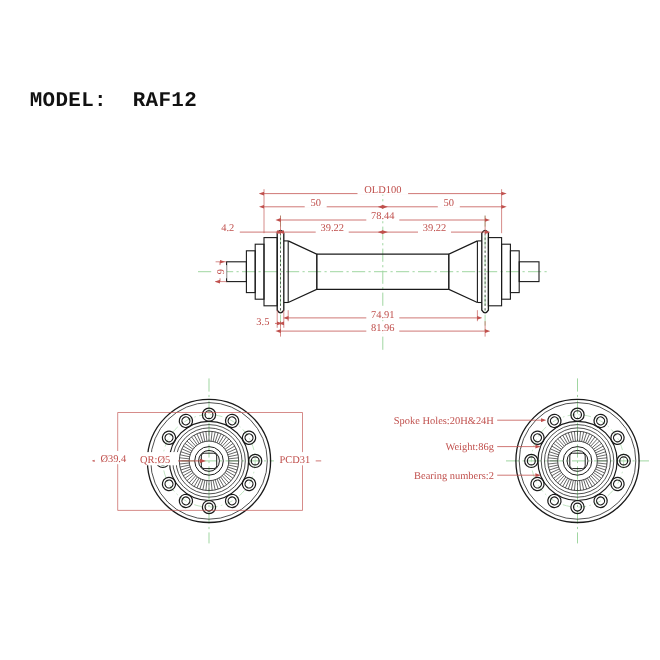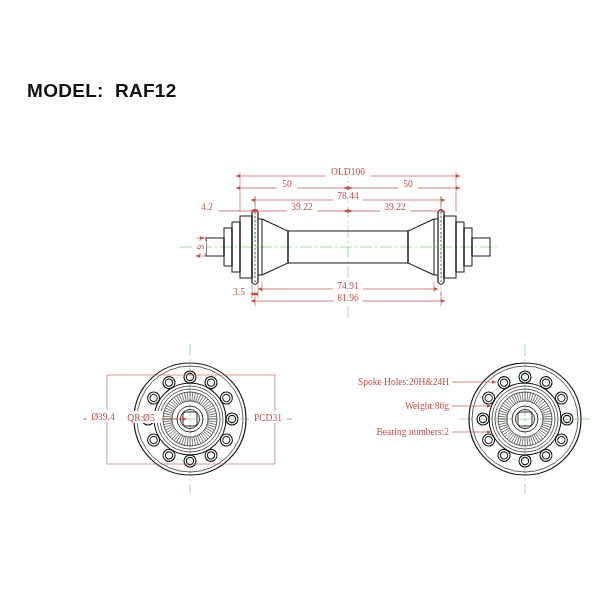--- a/index.html
+++ b/index.html
@@ -12,21 +12,21 @@
     width: 600px;
     height: 600px;
     background: #ffffff;
     overflow: hidden;
     font-family: "Liberation Serif", serif;
   }
   #model-title {
     position: absolute;
     left: 27px;
     top: 80px;
-    font-family: Liberation Sans, sans-serif;
+    font-family: Liberation Mono, monospace;
     font-weight: bold;
     font-size: 19px;
     color: #111111;
     letter-spacing: 0.3px;
     white-space: pre;
   }
   svg.draw {
     position: absolute;
     left: 0;
     top: 0;

